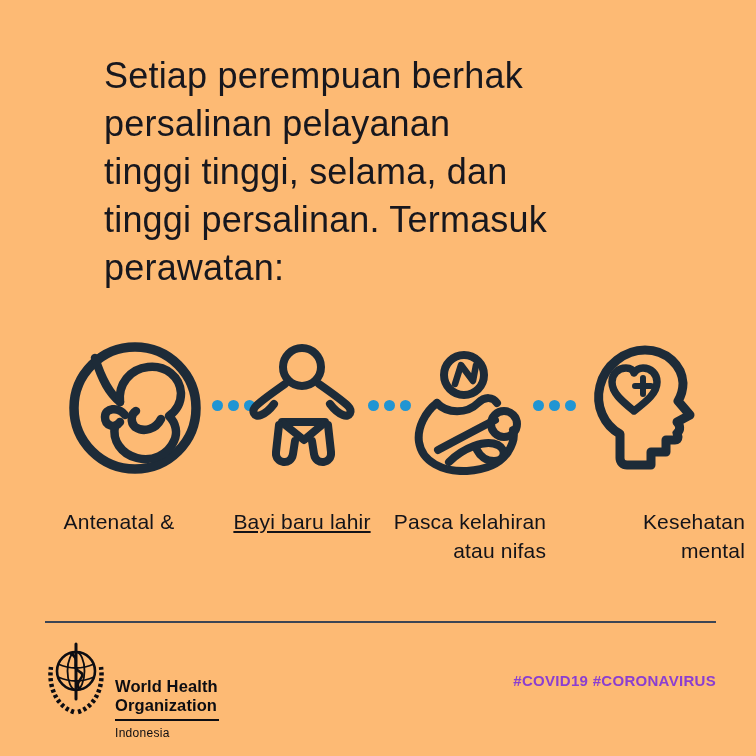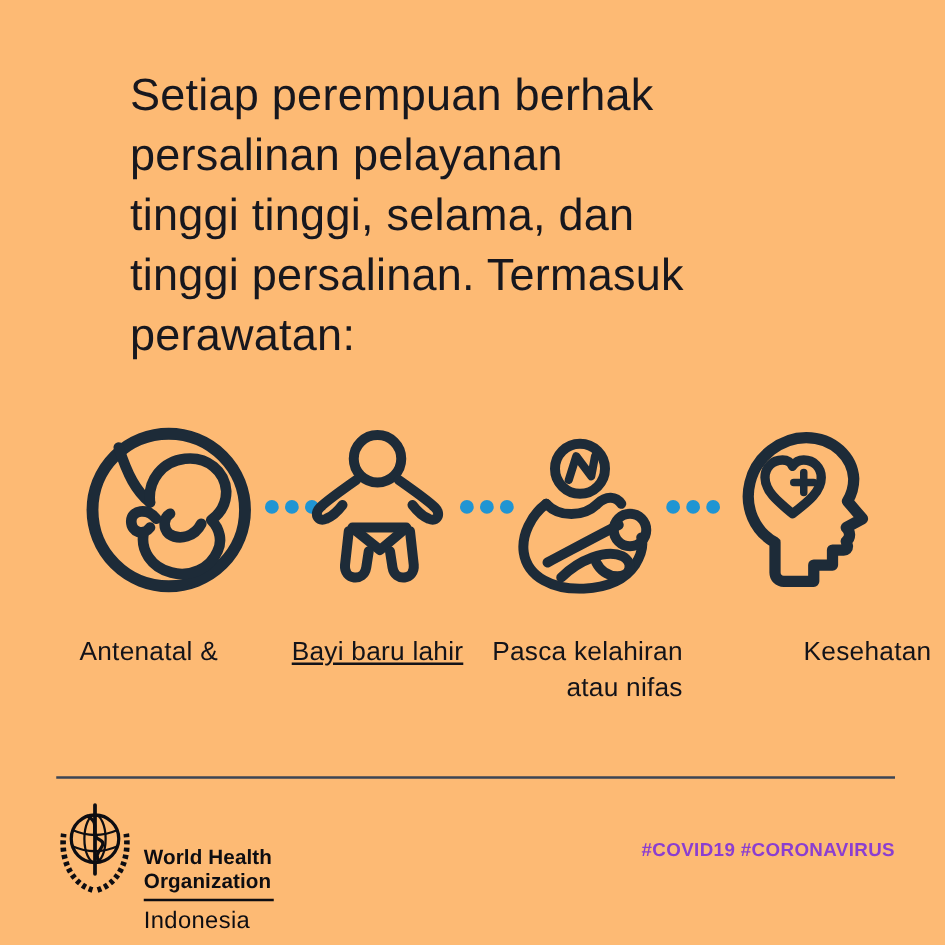--- a/index.html
+++ b/index.html
@@ -20,21 +20,21 @@
   .step-label{
     position:absolute;top:507px;transform:translateX(-50%);
     text-align:right;font-size:21px;line-height:29px;color:#131319;
     letter-spacing:.2px;white-space:nowrap;
   }
   .divider{position:absolute;left:45px;top:621px;width:671px;height:2px;background:#3c4554;}
   .logo{position:absolute;left:46px;top:639px;display:flex;align-items:flex-start;}
   .logo-text{margin-left:9px;padding-top:5px;color:#0d0d12;}
   .logo-org{font-weight:bold;font-size:16.5px;line-height:19px;letter-spacing:.1px;margin-top:33px;}
   .logo-rule{width:104px;height:2px;background:#0d0d12;margin-top:4px;}
-  .logo-country{font-size:19px;margin-top:5px;letter-spacing:.3px;}
+  .logo-country{font-size:12px;margin-top:5px;letter-spacing:.3px;}
   .hashtags{
     position:absolute;left:440px;top:672px;width:276px;text-align:right;
     font-size:15px;font-weight:bold;color:#8b3ed1;letter-spacing:.3px;white-space:nowrap;
   }
   .lineart{fill:none;stroke:#1d2b38;stroke-linecap:round;stroke-linejoin:round;}
 </style>
 </head>
 <body>
 
 <div class="poster">
@@ -113,20 +113,21 @@
   <div class="step-label" style="left:302px;text-decoration:underline;">
     <div>Bayi baru lahir</div>
     <div></div>
   </div>
   <div class="step-label" style="left:470px;">
     <div>Pasca kelahiran</div>
     <div>atau nifas</div>
   </div>
   <div class="step-label" style="left:650px;margin-left:44px;">
     <div>Kesehatan</div>
+    <div>mental</div>
   </div>
 
   <div class="divider"></div>
 
   <div class="logo">
     <span>
       <svg width="60" height="76" viewBox="0 0 60 76">
         <path fill="none" stroke="#0d0d12" stroke-width="4.5" stroke-dasharray="3.2 2.6" d="M28 73 C12 68 2 50 5 28"></path>
         <path fill="none" stroke="#0d0d12" stroke-width="4.5" stroke-dasharray="3.2 2.6" d="M32 73 C48 68 58 50 55 28"></path>
         <circle cx="30" cy="32" r="19" fill="none" stroke="#0d0d12" stroke-width="2.6"></circle>

